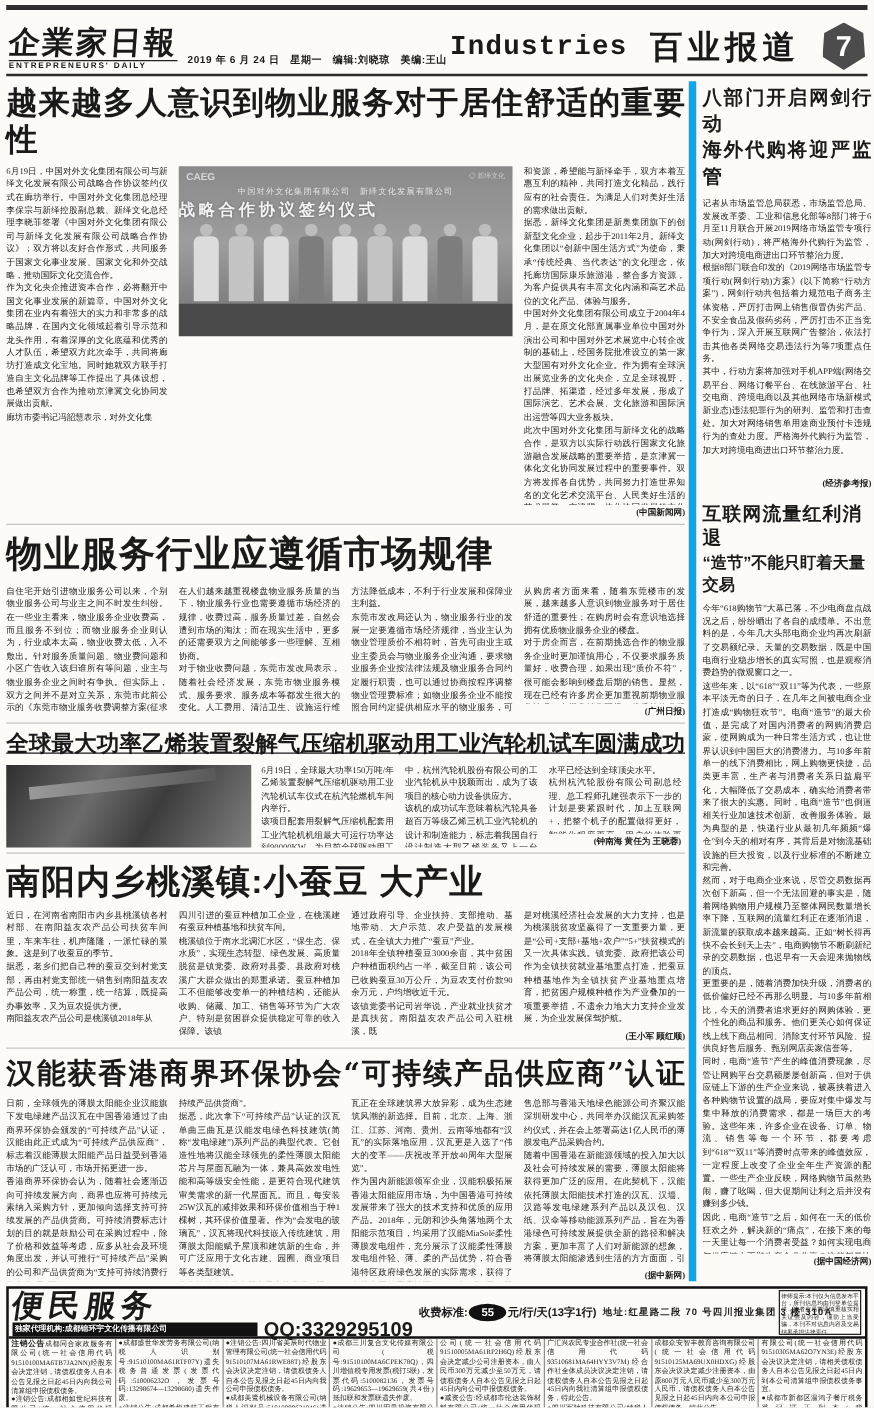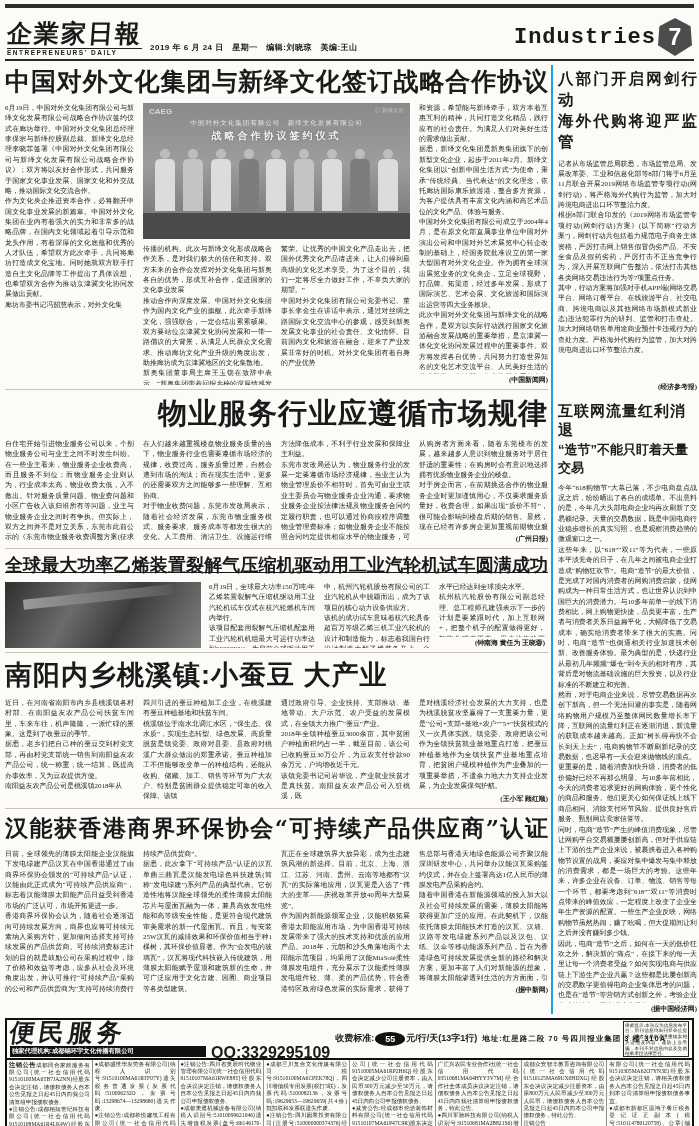--- a/index.html
+++ b/index.html
@@ -7,53 +7,53 @@
   body { width:699px; font-family:"Liberation Serif","DejaVu Serif",serif; color:#1a1a1a; }
   .page { width:699px; height:1126px; background:#fcfbf8; padding:4px 5px 3px 5px; overflow:hidden; }
   .toprule { height:4px; background:#2e2e2e; margin-bottom:4px; }
   
   .masthead { display:flex; align-items:flex-end; justify-content:space-between; height:44px; padding:0 2px; }
   .mh-left { display:flex; align-items:flex-end; gap:8px; }
   .logo-block { line-height:1; }
   .logo-cn { font-size:25px; font-weight:900; letter-spacing:2px; font-family:"DejaVu Serif",serif; transform:skewX(-4deg); }
   .logo-en { font-size:6.5px; font-weight:bold; letter-spacing:1.5px; border-top:1px solid #222; margin-top:2px; padding-top:1px; font-family:"Liberation Sans",sans-serif; }
   .dateline { font-size:8px; font-weight:bold; padding-bottom:3px; letter-spacing:.5px; font-family:"Liberation Sans",sans-serif; }
-  .mh-right { display:flex; align-items:center; gap:2px; }
+  .mh-right { display:flex; align-items:center; gap:18px; }
   .sec-en { font-family:"Liberation Mono",monospace; font-size:22px; font-weight:bold; letter-spacing:1px; }
   .sec-cn { font-size:26px; font-weight:900; letter-spacing:4px; font-family:"Liberation Sans",sans-serif; }
   .page-badge { width:34px; height:38px; background:#4c4c4c; color:#fff; display:flex; align-items:center; justify-content:center; font-size:23px; font-weight:900; clip-path:polygon(50% 0,96% 22%,100% 72%,50% 100%,0 72%,4% 22%); font-family:"Liberation Sans",sans-serif; }
   .mastrule { height:2px; background:#2a2a2a; margin:3px 0 4px 0; }
   
   .content { display:flex; }
   .main-col { width:543px; flex:none; }
-  .side-col { width:146px; flex:none; border-left:2px solid #0ea5e9; margin-left:3px; padding-left:5px; }
+  .side-col { width:146px; flex:none; border-left:6px solid #0ea5e9; margin-left:3px; padding-left:5px; }
   
   .coltext { font-size:6.9px; line-height:1.5; text-align:justify; white-space:pre-line; overflow:hidden; color:#222; }
   .byline { font-size:6.9px; font-weight:bold; text-align:right; margin-top:1px; }
   .cols4 { display:flex; gap:9px; }
   .c129 { width:129px; flex:none; }
   .hr-thin { border-top:1px solid #c8c4bd; margin:4px 0; }
   
   .a1-title { font-size:25px; font-weight:900; text-align:justify; text-align-last:justify; letter-spacing:0; line-height:1.2; margin:2px 0 6px 0; font-family:"DejaVu Serif",serif; }
   .a1-body { display:flex; gap:9px; height:282px; }
-  .a1-mid { width:267px; flex:none; display:flex; flex-direction:column; }
+  .a1-mid { width:267px; flex:none; display:flex; flex-direction:row; }
   .photo1 { width:267px; height:136px; background:linear-gradient(180deg,#8a8a8a 0%,#9d9d9d 45%,#6f6f6f 100%); position:relative; overflow:hidden; flex:none; }
   .photo1 .caeg { position:absolute; top:4px; left:6px; color:#d8d8d8; font-size:8px; font-weight:bold; font-family:"Liberation Sans",sans-serif; }
   .photo1 .rlogo { position:absolute; top:4px; right:6px; color:#c9c9c9; font-size:5.5px; font-family:"Liberation Sans",sans-serif; }
   .photo1 .orgline { position:absolute; top:16px; width:100%; text-align:center; color:#e3e3e3; font-size:6.5px; letter-spacing:1px; }
-  .photo1 .bannerline { position:absolute; top:26px; width:100%; text-align:center; color:#f3f3f3; font-size:10px; font-weight:900; letter-spacing:3px; text-shadow:0 0 2px #555; }
+  .photo1 .bannerline { position:absolute; top:26px; width:100%; text-align:left; color:#f3f3f3; font-size:13px; font-weight:900; letter-spacing:3px; text-shadow:0 0 2px #555; }
   .people { position:absolute; bottom:28px; left:0; width:100%; display:flex; justify-content:space-around; padding:0 8px; }
   .person { width:20px; height:52px; background:#dcdcdc; border-radius:5px 5px 0 0; position:relative; }
   .person::before { content:""; position:absolute; top:-10px; left:5px; width:10px; height:10px; border-radius:50%; background:#bdbdbd; }
   .person.dk { background:#7d7d7d; } .person.md { background:#c4c4c4; }
   .ptable { position:absolute; bottom:0; left:0; width:100%; height:26px; background:#4a4a4a; }
   .a1-midtext { display:flex; gap:9px; margin-top:5px; flex:1; overflow:hidden; }
   .a1-midtext .coltext { width:129px; }
   
-  .a2-title { font-size:29px; font-weight:900; letter-spacing:1px; margin:3px 0 5px 0; font-family:"DejaVu Serif",serif;text-align:right; }
+  .a2-title { font-size:29px; font-weight:900; letter-spacing:1px; margin:3px 0 5px 0; font-family:"DejaVu Serif",serif; }
   .a2-body .coltext { height:104px; }
   
   .a3-title { font-size:18px; font-weight:900; text-align:justify; text-align-last:justify; margin:4px 0 5px 0; font-family:"Liberation Sans",sans-serif;text-decoration:underline; }
   .a3-body { display:flex; gap:8px; }
   .photo3 { width:196px; height:66px; flex:none; background:linear-gradient(120deg,#2f2f2f 0%,#6b6b6b 35%,#3c3c3c 60%,#808080 100%); position:relative; overflow:hidden; }
   .photo3::after { content:""; position:absolute; left:18px; top:10px; width:150px; height:10px; background:linear-gradient(90deg,#9a9a9a,#595959); transform:rotate(-6deg); }
   .a3-body .txtwrap { flex:1; display:flex; gap:9px; }
   .a3-body .coltext { width:106px; height:66px; }
   .a3-last { display:flex; flex-direction:column; width:106px; }
   .a3-last .coltext { width:106px; height:55px; }
@@ -105,31 +105,32 @@
   <div class="masthead">
     <div class="mh-left">
       <div class="logo-block">
         <div class="logo-cn">企業家日報</div>
         <div class="logo-en">ENTREPRENEURS' DAILY</div>
       </div>
       <div class="dateline">2019 年 6 月 24 日　星期一　编辑:刘晓琼　美编:王山</div>
     </div>
     <div class="mh-right">
       <span class="sec-en">Industries</span>
+      <span class="sec-cn">百业报道</span>
       <span class="page-badge">7</span>
     </div>
   </div>
   <div class="mastrule"></div>
 
   <div class="content">
 
     <div class="main-col">
 
       <div>
-        <h1 class="a1-title">中国对外文化集团与新绎文化签订战略合作协议</h1>
+        <h1 class="a1-title">越来越多人意识到物业服务对于居住舒适的重要性</h1>
         <div class="a1-body">
           <div class="coltext c129">6月19日，中国对外文化集团有限公司与新绎文化发展有限公司战略合作协议签约仪式在廊坊举行。中国对外文化集团总经理李保宗与新绎控股副总裁、新绎文化总经理李晓菲签署《中国对外文化集团有限公司与新绎文化发展有限公司战略合作协议》；双方将以友好合作形式，共同服务于国家文化事业发展、国家文化和外交战略，推动国际文化交流合作。
 作为文化央企推进资本合作，必将翻开中国文化事业发展的新篇章。中国对外文化集团在业内有着强大的实力和非常多的战略品牌，在国内文化领域起着引导示范和龙头作用，有着深厚的文化底蕴和优秀的人才队伍，希望双方此次牵手，共同将廊坊打造成文化宝地。同时她就双方联手打造自主文化品牌等工作提出了具体设想，也希望双方合作为推动京津冀文化协同发展做出贡献。
 廊坊市委书记冯韶慧表示，对外文化集</div>
           <div class="a1-mid">
             <div class="photo1">
               <span class="caeg">CAEG</span>
               <span class="rlogo">◎ 新绎文化</span>
               <div class="orgline">中国对外文化集团有限公司　新绎文化发展有限公司</div>
               <div class="bannerline">战略合作协议签约仪式</div>

